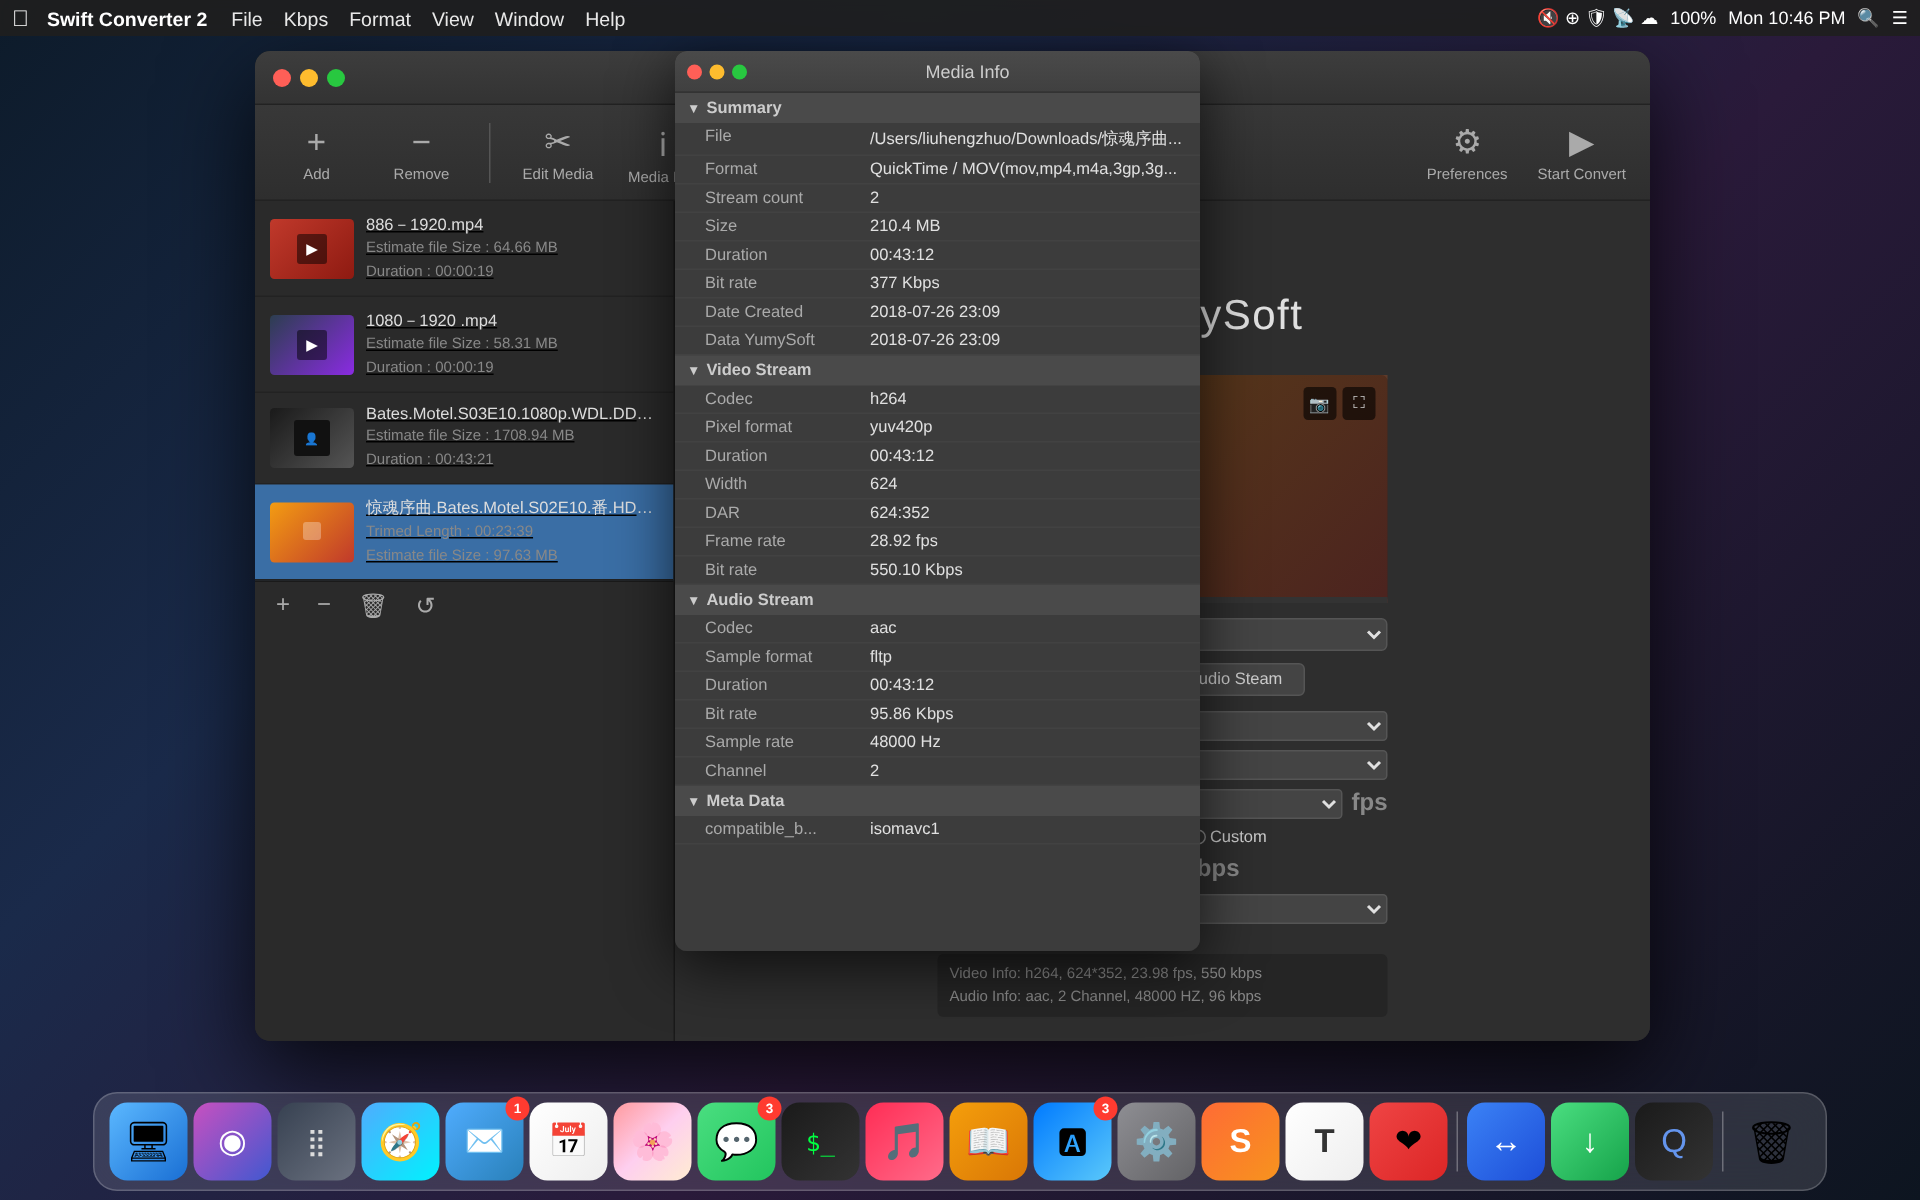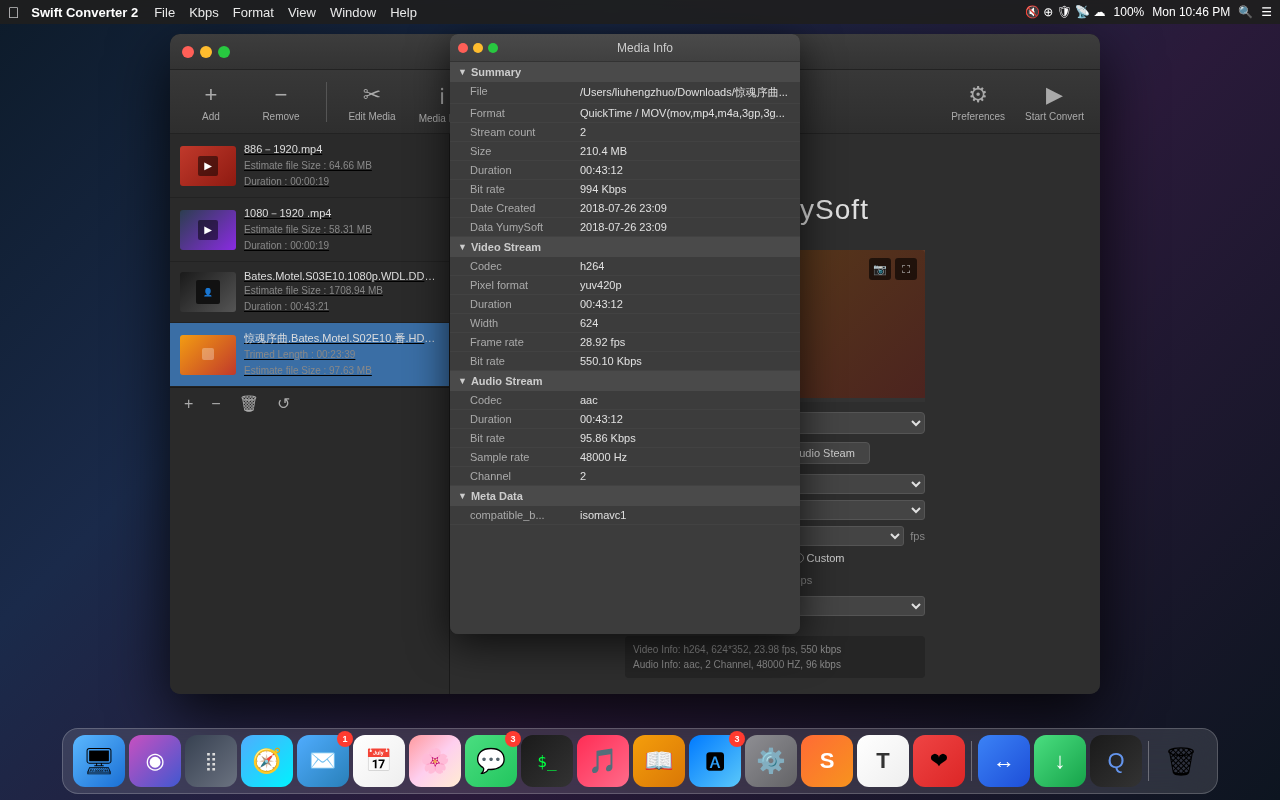--- a/index.html
+++ b/index.html
@@ -460,22 +460,23 @@
       background: #444;
       border: 1px solid #555;
       border-radius: 3px;
       color: #e0e0e0;
       font-size: 11px;
       padding: 0 4px;
       text-align: center;
     }
     .setting-unit {
       color: #888;
-      font-size: 11px;
+      font-size: 16px;
       margin-left: 2px;
+      font-weight: bold;
     }
     .radio-group {
       display: flex;
       gap: 8px;
       align-items: center;
     }
     .radio-item {
       display: flex;
       align-items: center;
       gap: 3px;
@@ -848,21 +849,21 @@
       <div class="mi-row">
         <span class="mi-key">Size</span>
         <span class="mi-val">210.4 MB</span>
       </div>
       <div class="mi-row">
         <span class="mi-key">Duration</span>
         <span class="mi-val">00:43:12</span>
       </div>
       <div class="mi-row">
         <span class="mi-key">Bit rate</span>
-        <span class="mi-val">994 Kbps</span>
+        <span class="mi-val">377 Kbps</span>
       </div>
       <div class="mi-row">
         <span class="mi-key">Date Created</span>
         <span class="mi-val">2018-07-26 23:09</span>
       </div>
       <div class="mi-row">
         <span class="mi-key">Data YumySoft</span>
         <span class="mi-val">2018-07-26 23:09</span>
       </div>
 
@@ -880,35 +881,43 @@
       </div>
       <div class="mi-row">
         <span class="mi-key">Duration</span>
         <span class="mi-val">00:43:12</span>
       </div>
       <div class="mi-row">
         <span class="mi-key">Width</span>
         <span class="mi-val">624</span>
       </div>
       <div class="mi-row">
+        <span class="mi-key">DAR</span>
+        <span class="mi-val">624:352</span>
+      </div>
+      <div class="mi-row">
         <span class="mi-key">Frame rate</span>
         <span class="mi-val">28.92 fps</span>
       </div>
       <div class="mi-row">
         <span class="mi-key">Bit rate</span>
         <span class="mi-val">550.10 Kbps</span>
       </div>
 
       <div class="mi-section-header">
         <span class="mi-arrow">▼</span>
         <span>Audio Stream</span>
       </div>
       <div class="mi-row">
         <span class="mi-key">Codec</span>
         <span class="mi-val">aac</span>
+      </div>
+      <div class="mi-row">
+        <span class="mi-key">Sample format</span>
+        <span class="mi-val">fltp</span>
       </div>
       <div class="mi-row">
         <span class="mi-key">Duration</span>
         <span class="mi-val">00:43:12</span>
       </div>
       <div class="mi-row">
         <span class="mi-key">Bit rate</span>
         <span class="mi-val">95.86 Kbps</span>
       </div>
       <div class="mi-row">

